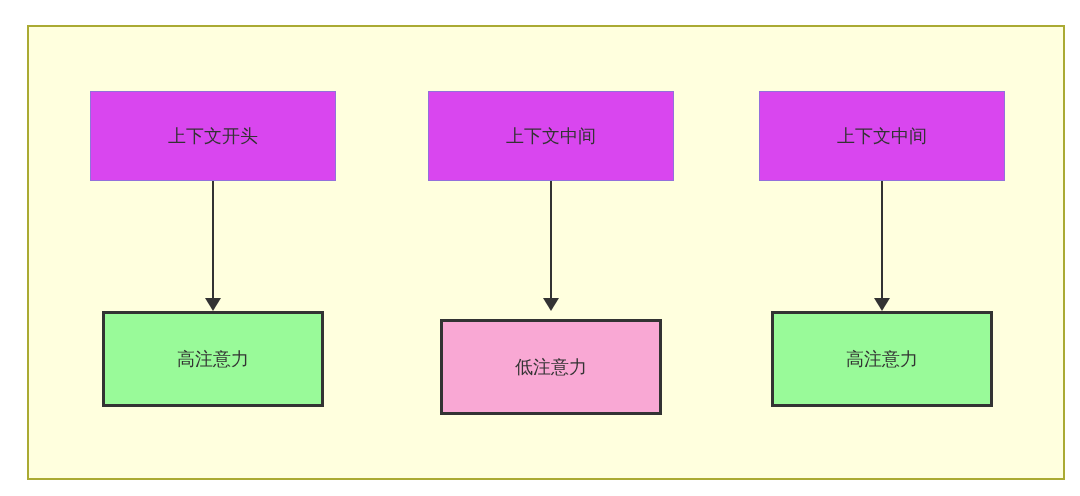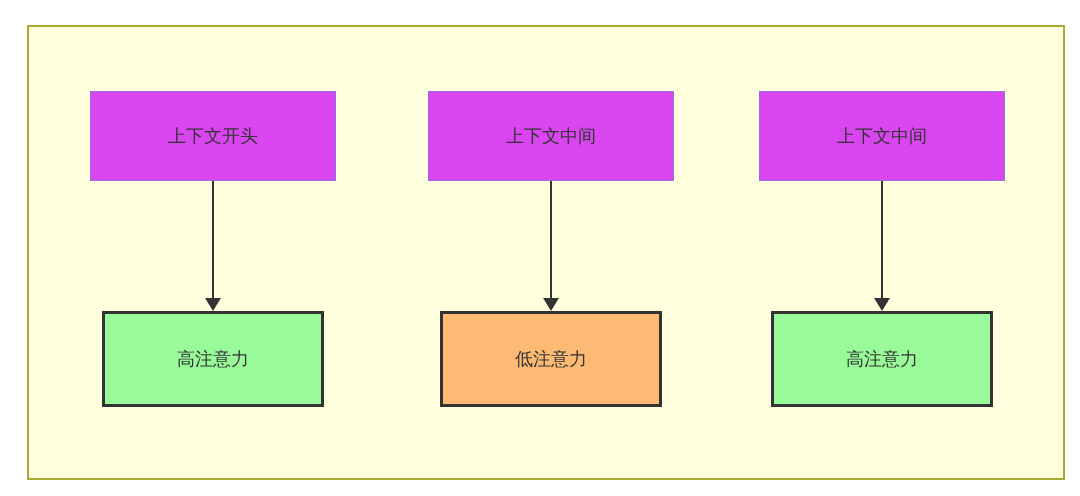--- a/index.html
+++ b/index.html
@@ -61,21 +61,21 @@
     height: 90px;
     background: #d946ef;
     border: 1px solid #9370db;
   }
   .node-bottom {
     width: 222px;
     height: 96px;
     border: 3px solid #333333;
   }
   .node-high { background: #99fa99; }
-  .node-low  { background: #fdba74; }
+  .node-low  { background: #f9a8d4; margin-top: 8px; }
   .arrow {
     height: 130px;
     width: 18px;
     display: flex;
     flex-direction: column;
     align-items: center;
   }
   .arrow .shaft {
     width: 2px;
     flex: 1 1 auto;

